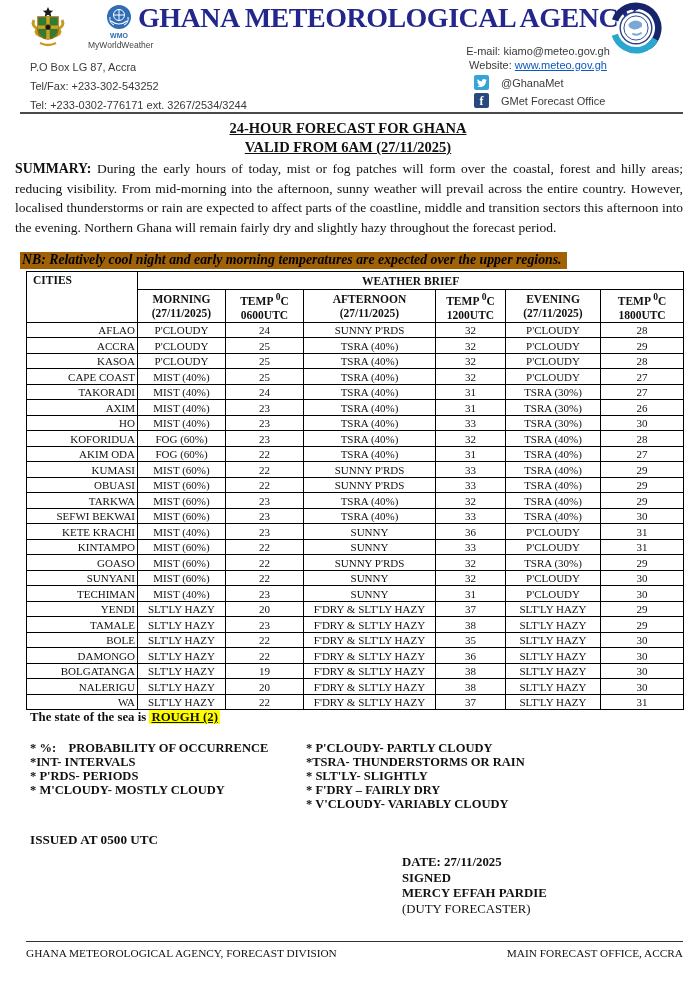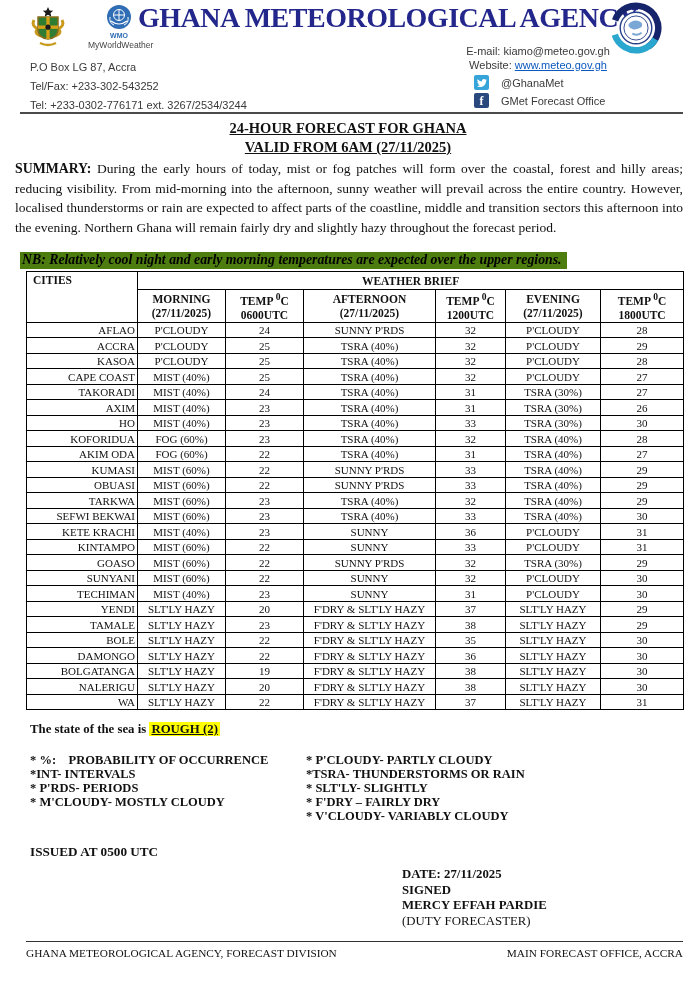--- a/index.html
+++ b/index.html
@@ -35,37 +35,37 @@
   .tw { background: #36a3d9; }
   .fb { background: #29487d; color: #fff; font-family: "Liberation Serif", serif; font-weight: bold; font-size: 12px; }
   .header-rule { margin: 0 13px 0 20px; border-top: 2px solid #4a4a4a; }
   
   .doc-title { text-align: center; font-weight: bold; font-size: 14.5px; text-decoration: underline; line-height: 19px; }
   .titles { margin-top: 5px; }
   .summary { margin: 2px 13px 0 15px; font-size: 13.5px; text-align: justify; line-height: 19.5px; }
   .summary b { font-size: 13.8px; }
   .nb-wrap { margin: 13px 0 2px 20px; }
   .nb {
-    display: inline-block; background: #4d7c0f; color: #000;
+    display: inline-block; background: #a16207; color: #000;
     font-weight: bold; font-style: italic; font-size: 13.8px; padding: 0 5px 1px 2px;
   }
   
   table.wx { border-collapse: collapse; margin: 0 0 0 26px; width: 657px; table-layout: fixed; }
   .wx th, .wx td { border: 1px solid #000; font-size: 11px; overflow: hidden; white-space: nowrap; }
   .wx col.c0 { width: 111px; } .wx col.c1 { width: 88px; } .wx col.c2 { width: 78px; }
   .wx col.c3 { width: 132px; } .wx col.c4 { width: 70px; } .wx col.c5 { width: 95px; }
   .wx col.c6 { width: 83px; }
   .wx th { font-weight: bold; text-align: center; font-size: 11.5px; }
   .wx th.cities { vertical-align: top; text-align: left; padding: 2px 0 0 6px; }
   .wx tr.hrow1 th { height: 18px; }
   .wx tr.hrow2 th { height: 31px; line-height: 14px; }
   .wx td { height: 15.5px; padding: 0 2px; text-align: center; line-height: 12px; }
   .wx td.city { text-align: right; padding-left: 16px; }
   
-  .sea { margin: 12px 0 0 30px; font-weight: bold; font-size: 12.8px; }
+  .sea { margin: 0 0 0 30px; font-weight: bold; font-size: 12.8px; }
   .sea .hl { background: #ffff00; text-decoration: underline; padding: 0 2px; }
   .legend { margin: 17px 0 0 30px; display: grid; grid-template-columns: 276px auto; font-weight: bold; font-size: 12.5px; line-height: 13.8px; }
   .legend div { white-space: pre-wrap; }
   .issued { margin: 21px 0 0 30px; font-weight: bold; font-size: 13.2px; }
   
   .sig { margin: 7px 14px 0 auto; width: 280px; text-align: left; font-weight: bold; font-size: 12.8px; line-height: 15.5px; }
   .sig .role { font-weight: normal; font-size: 12.8px; }
   .footer { position: absolute; left: 26px; right: 13px; top: 941px; border-top: 1.5px solid #333; padding-top: 5px; display: flex; justify-content: space-between; font-size: 11.3px; }
 </style>
 </head>

